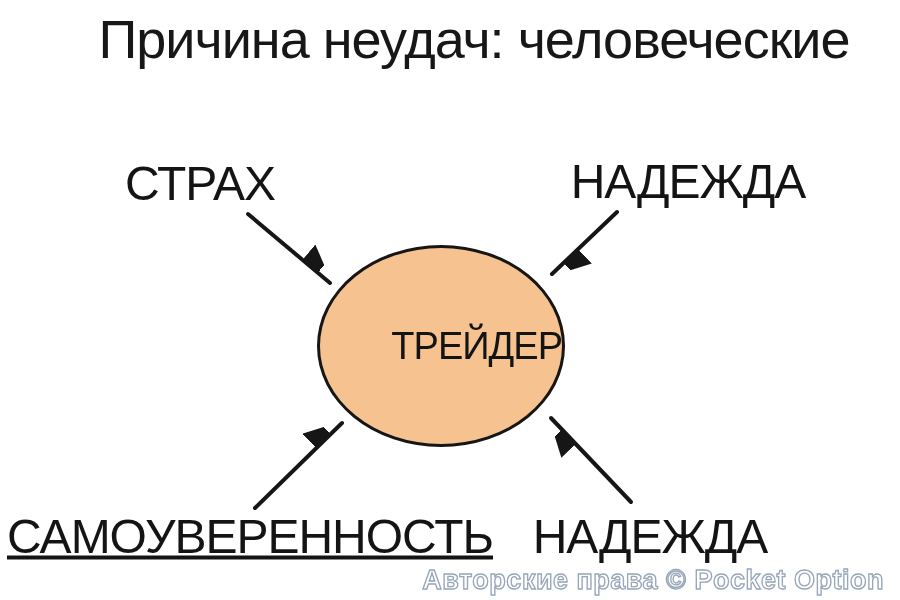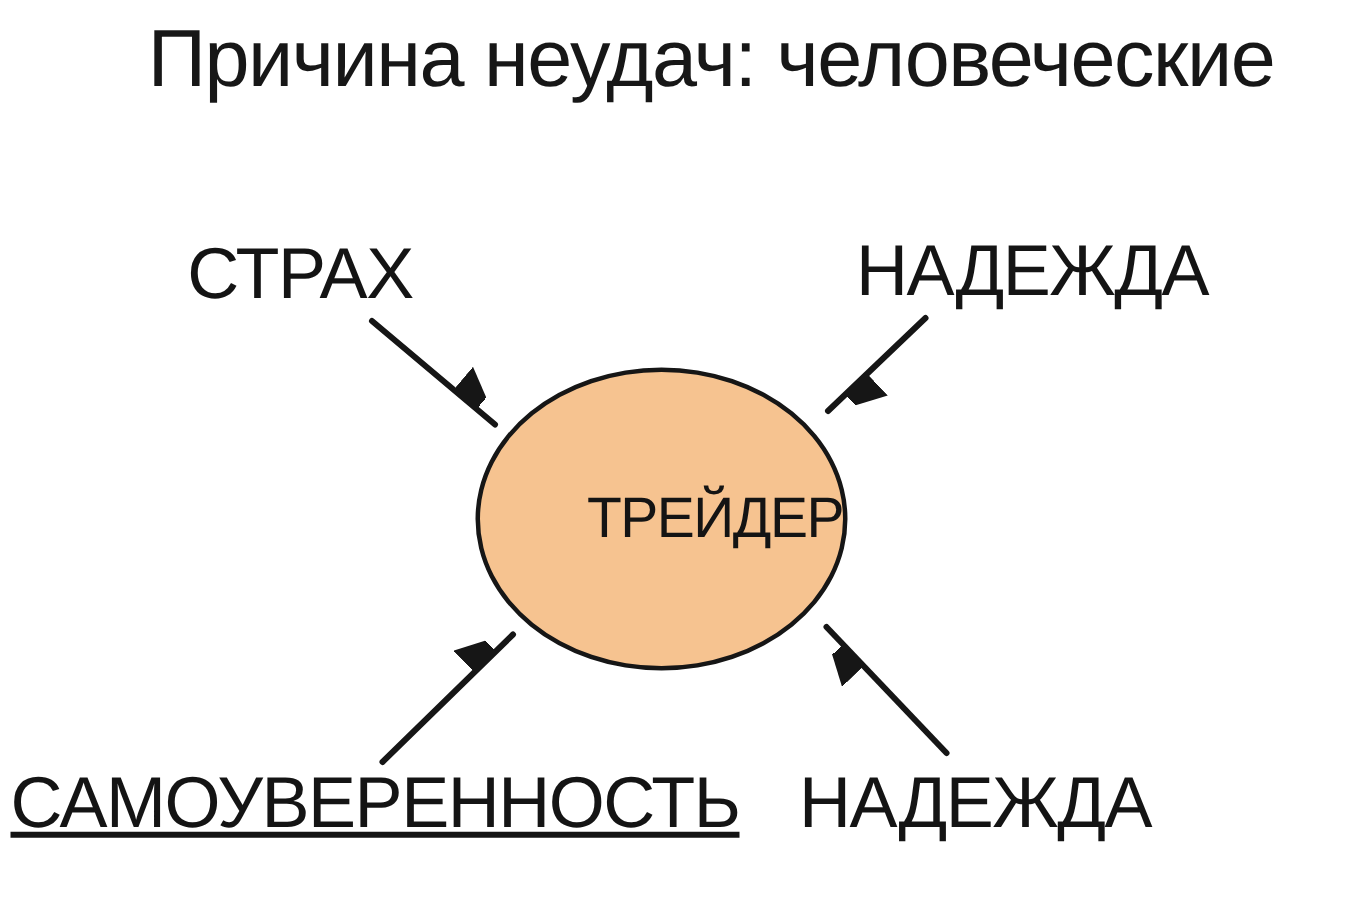--- a/index.html
+++ b/index.html
@@ -104,14 +104,15 @@
     <line x1="248" y1="214" x2="330" y2="283" marker-end="url(#arrowhead)"></line>
     <line x1="617" y1="212" x2="552" y2="274" marker-end="url(#arrowhead)"></line>
     <line x1="255" y1="508" x2="342" y2="423" marker-end="url(#arrowhead)"></line>
     <line x1="631" y1="502" x2="551" y2="418" marker-end="url(#arrowhead)"></line>
   </svg>
 
   <div class="ellipse">
     <span class="center-label">ТРЕЙДЕР</span>
   </div>
 
+  <div class="watermark">Авторские права © Pocket Option</div>
 
 </div>
 
 </body></html>

